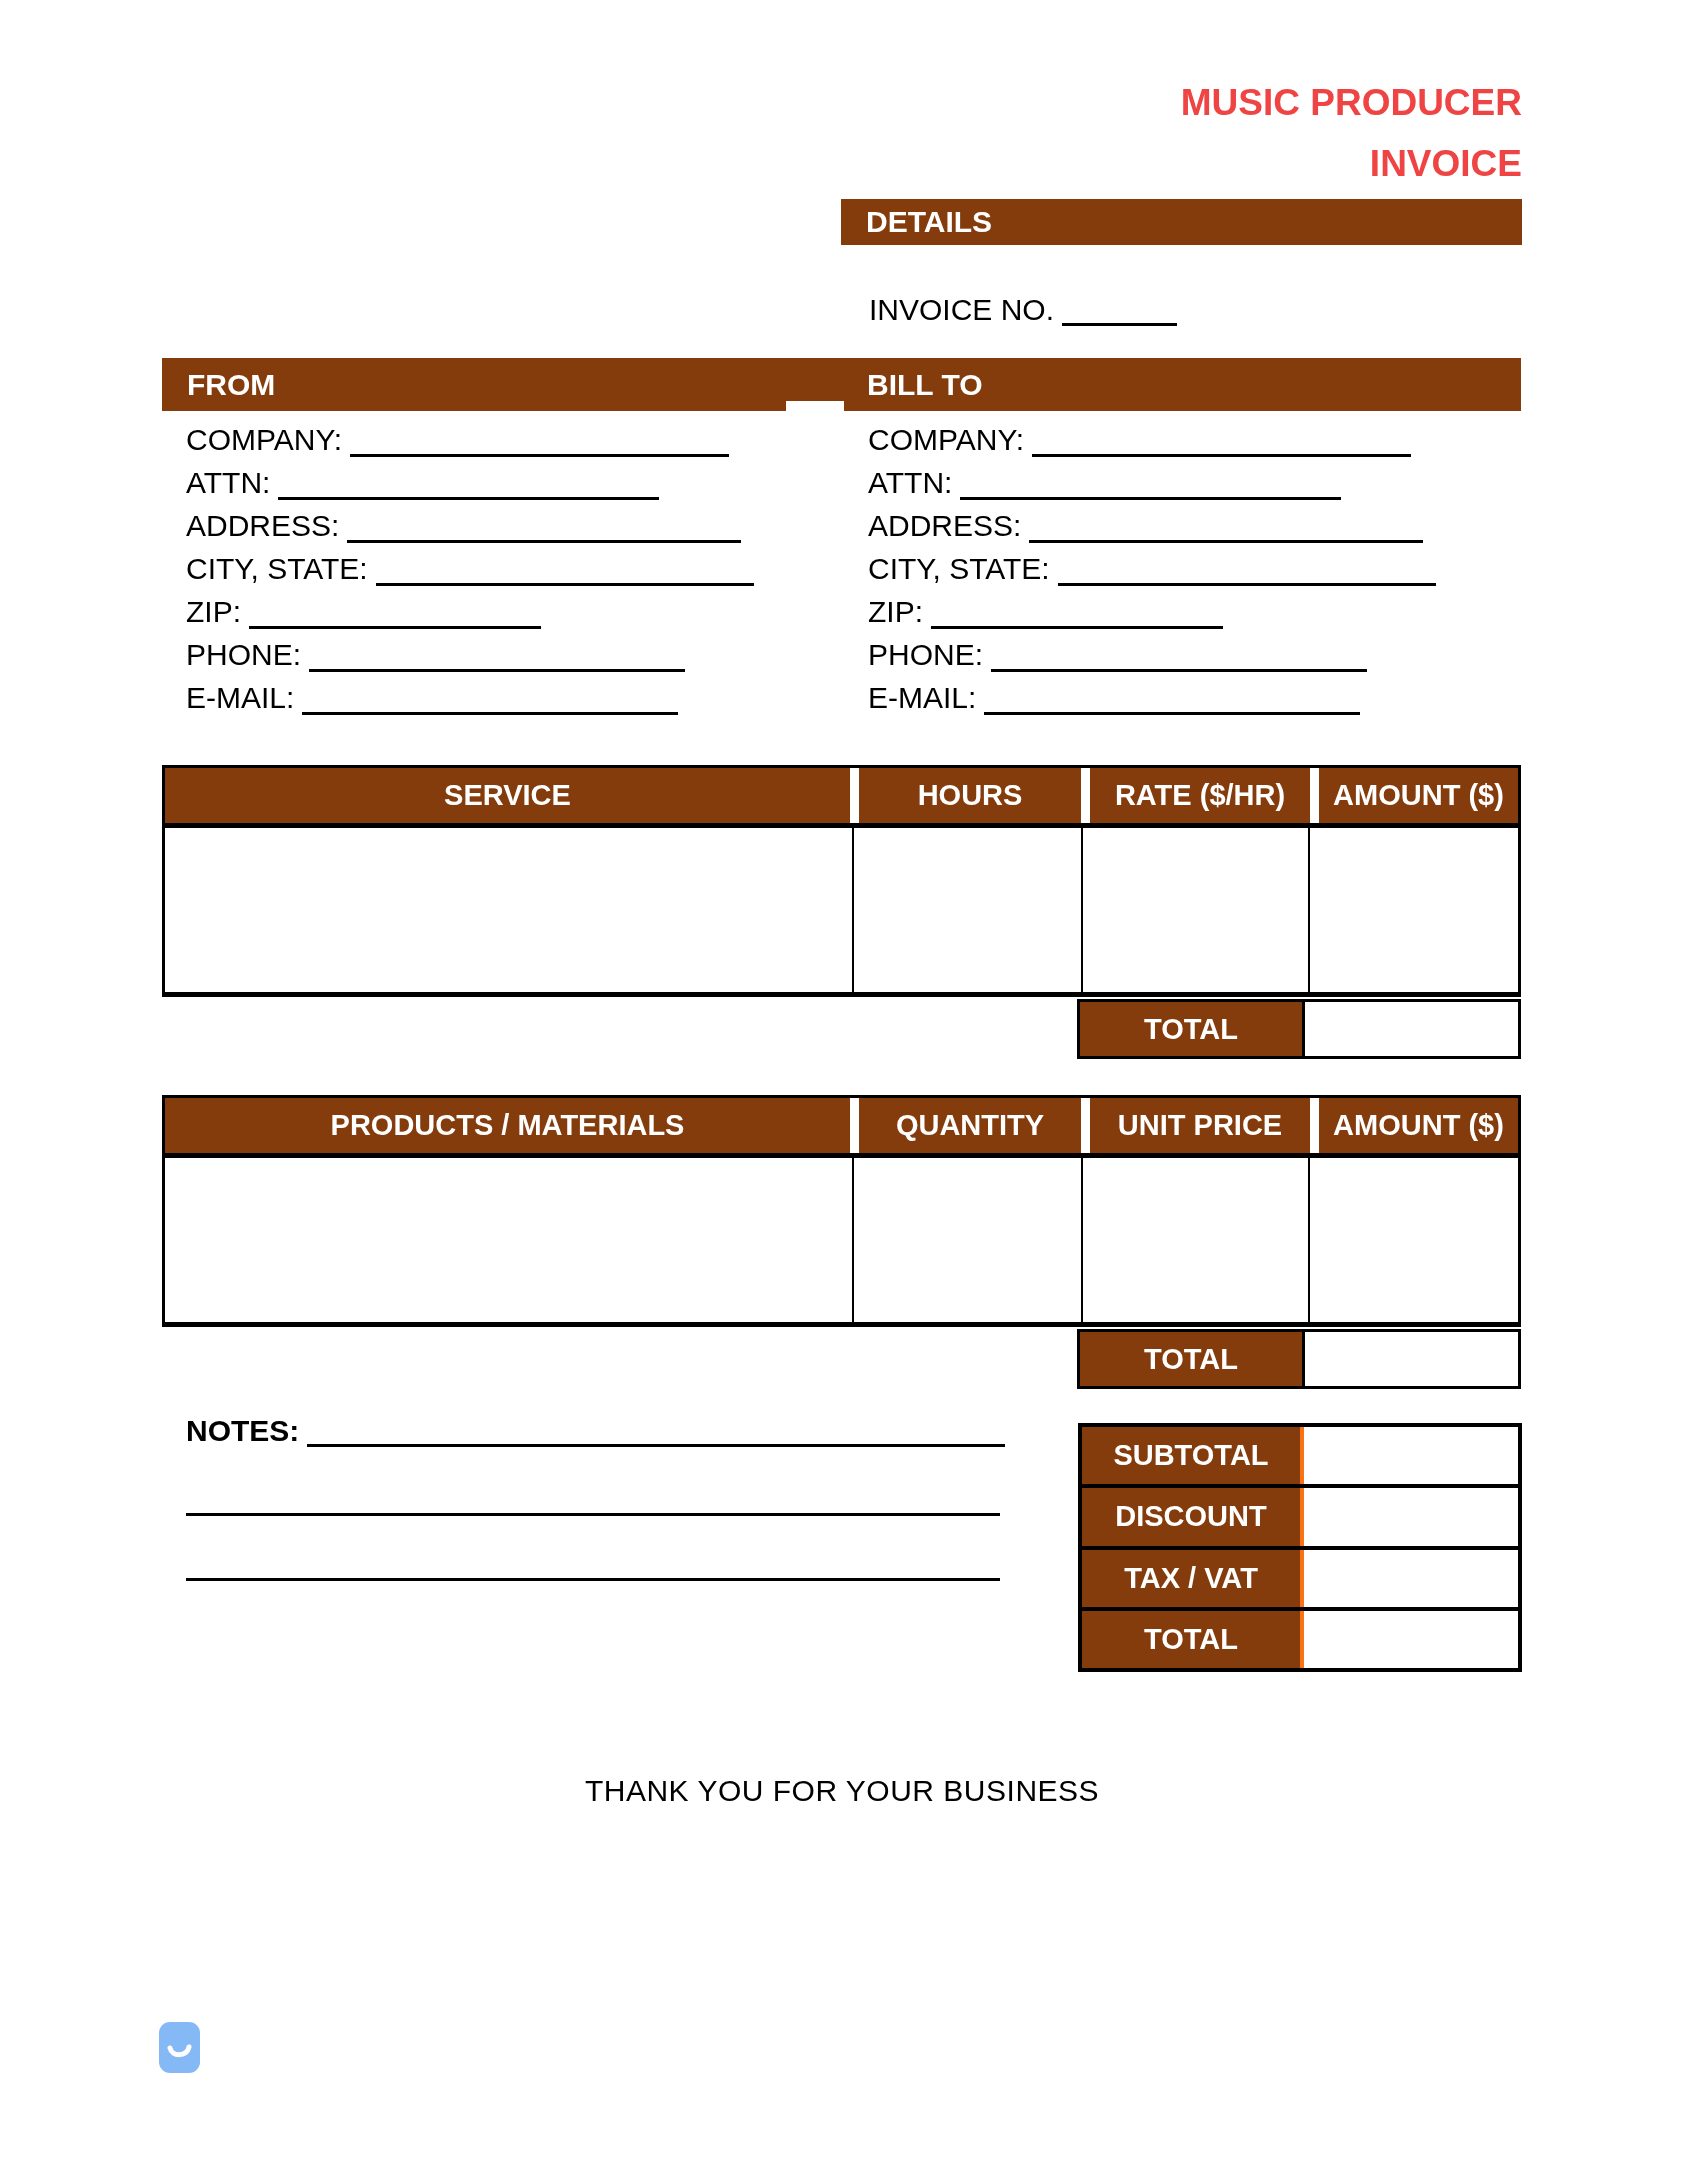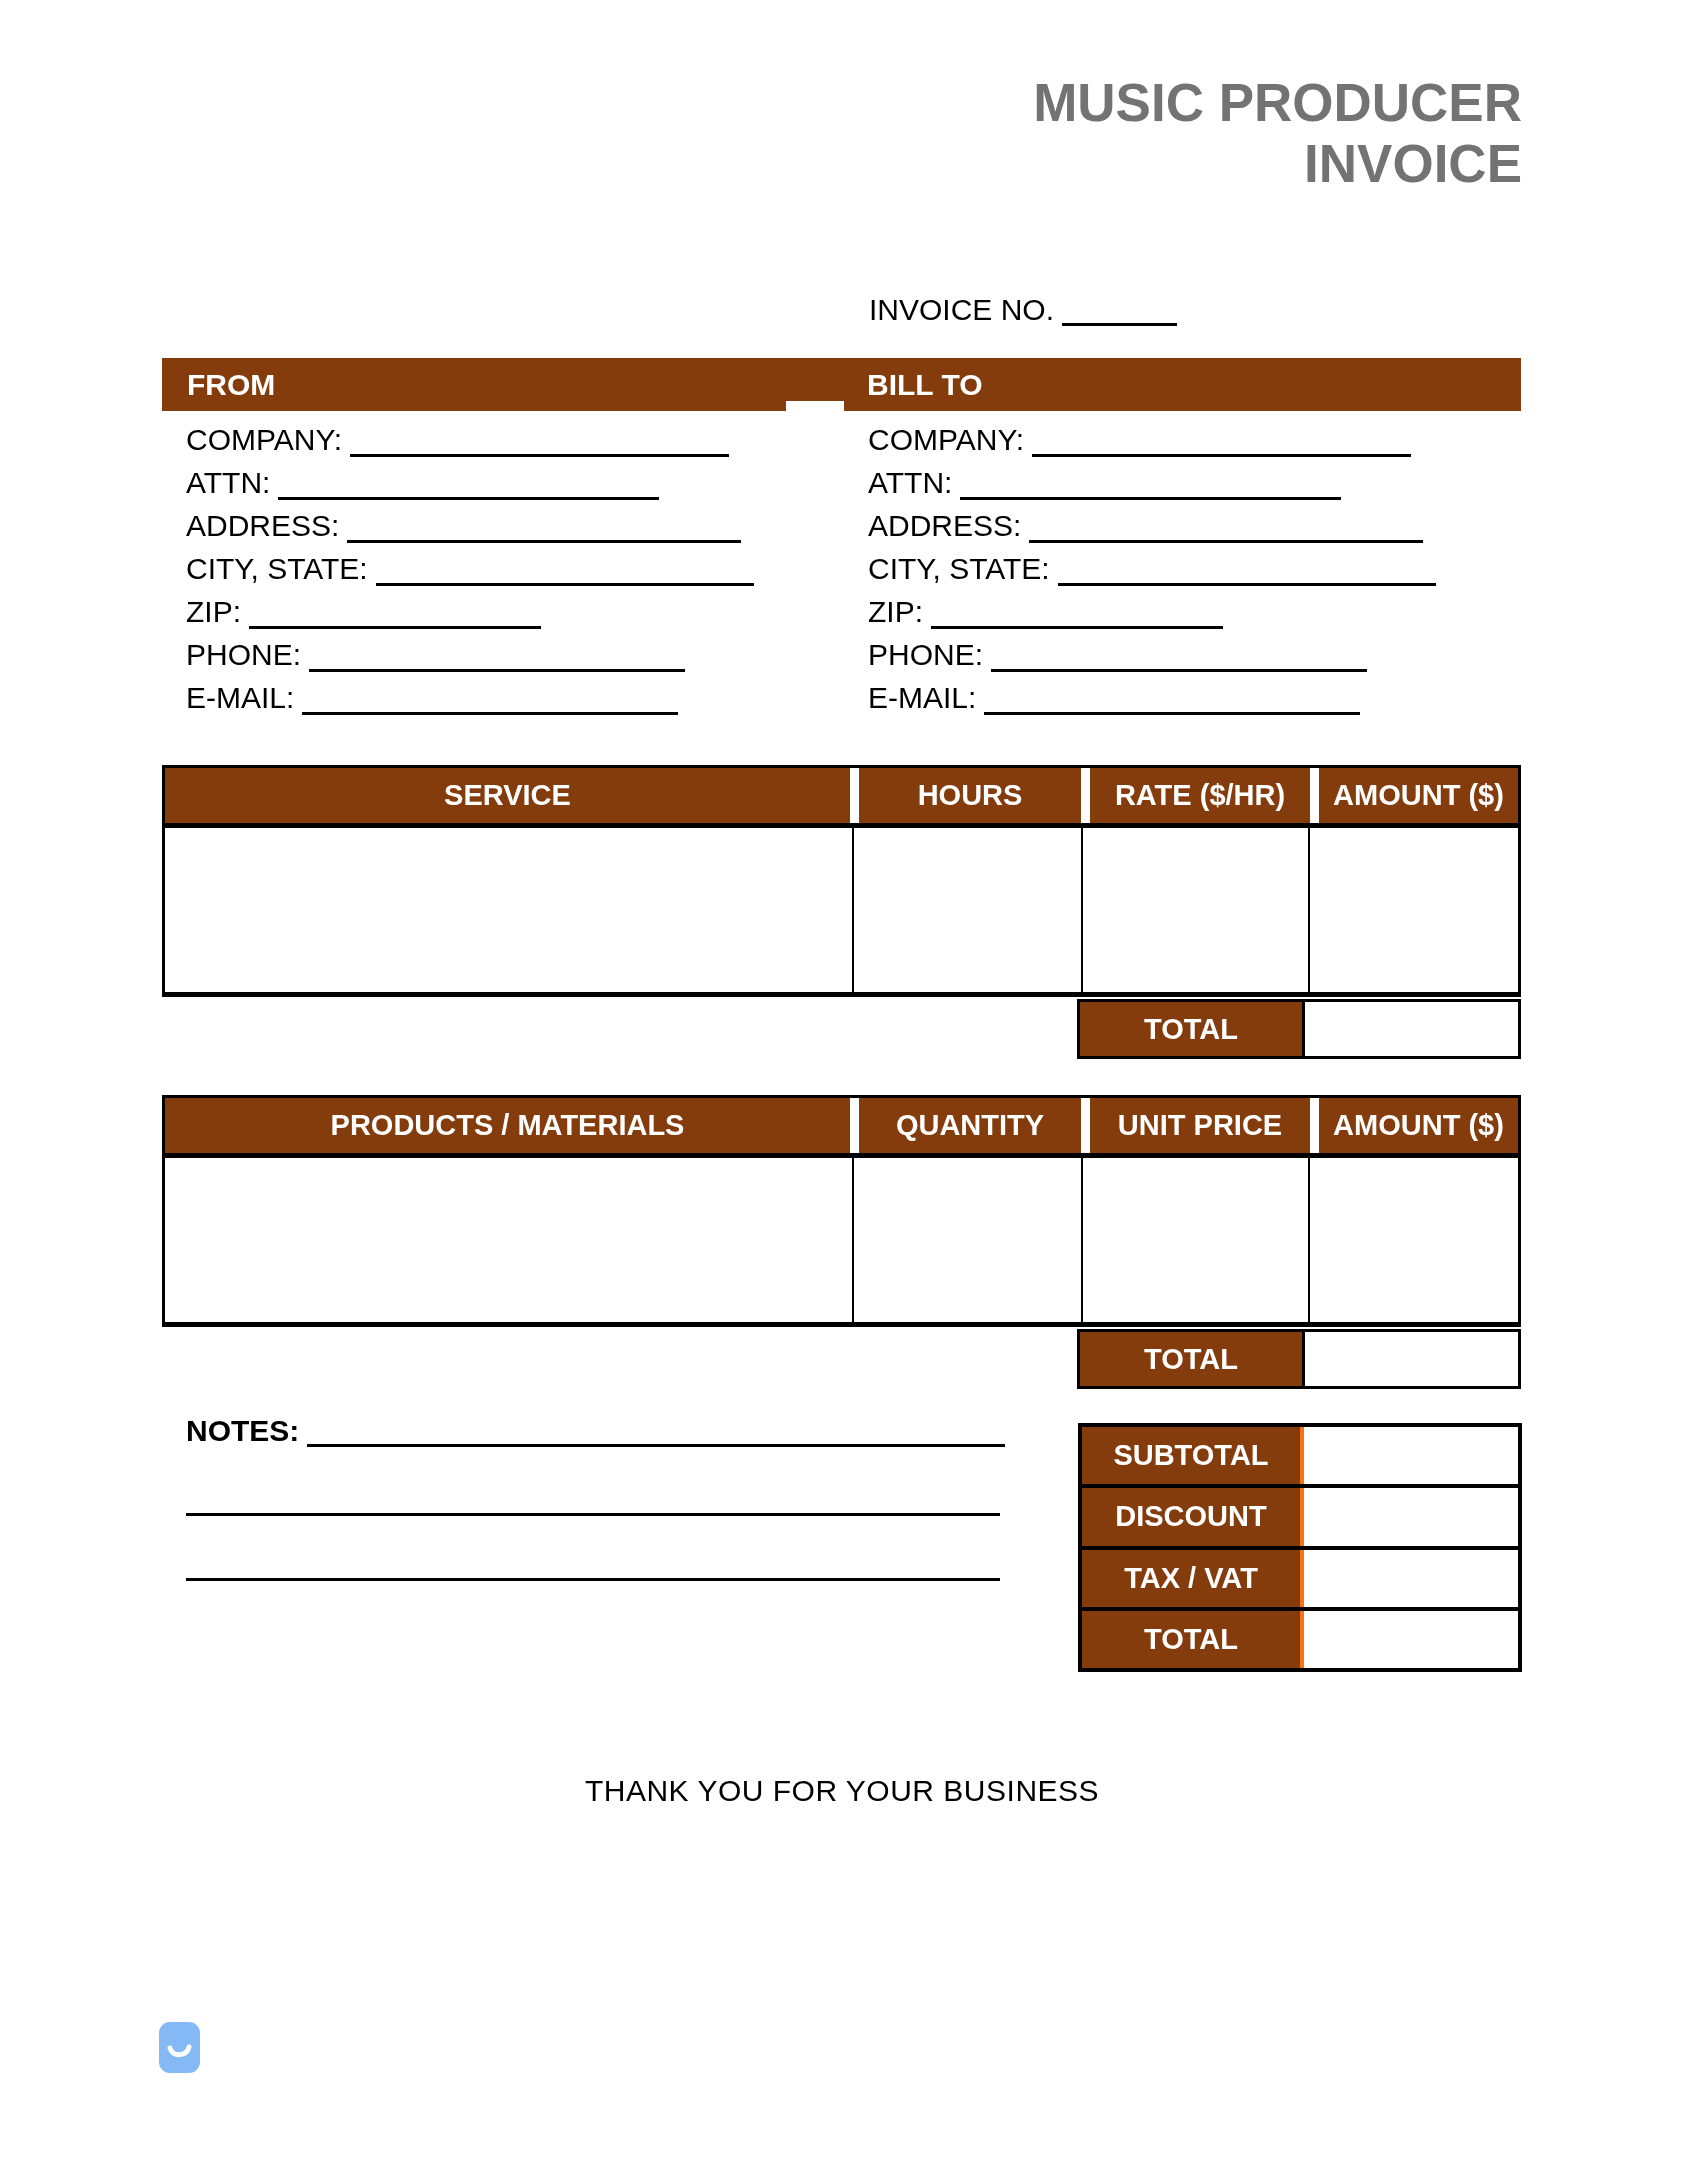--- a/index.html
+++ b/index.html
@@ -5,21 +5,21 @@
   * { margin:0; padding:0; box-sizing:border-box; }
   html,body { background:#e9e9e9; }
   .page {
     position:relative; width:1684px; height:2178px; background:#ffffff;
     font-family:"Liberation Sans", sans-serif; color:#000; overflow:hidden;
     margin:0 auto;
   }
   
   .title-block {
     position:absolute; top:72px; right:162px; text-align:right;
-    font-weight:bold; font-size:53px; line-height:61px; color:#737373;
+    font-weight:bold; font-size:37px; line-height:61px; color:#ef4444;
     letter-spacing:0px; white-space:nowrap;
   }
   
   .bar {
     background:#843C0C; color:#fff; font-weight:bold; font-size:30px;
     display:flex; align-items:center;padding-left:10px;
   }
   .details-bar { position:absolute; left:841px; top:199px; width:681px; height:46px; padding-left:25px; }
   .ft-bar { position:absolute; left:162px; top:358px; width:1359px; height:53px; }
   .ft-bar .from-label { position:absolute; left:25px; top:50%; transform:translateY(-50%); }
@@ -97,20 +97,23 @@
 </head>
 <body>
 
 <div class="page">
 
   <div class="title-block">
     <div>MUSIC PRODUCER</div>
     <div>INVOICE</div>
   </div>
 
+  <div class="bar details-bar">
+    <span>DETAILS</span>
+  </div>
   <div class="drow invno-row">
     <span>INVOICE NO.</span><span class="fline" style="width:115px"></span>
   </div>
 
   <div class="bar ft-bar">
     <span class="from-label">FROM</span>
     <span class="billto-label">BILL TO</span>
     <span class="ft-notch"></span>
   </div>
 

